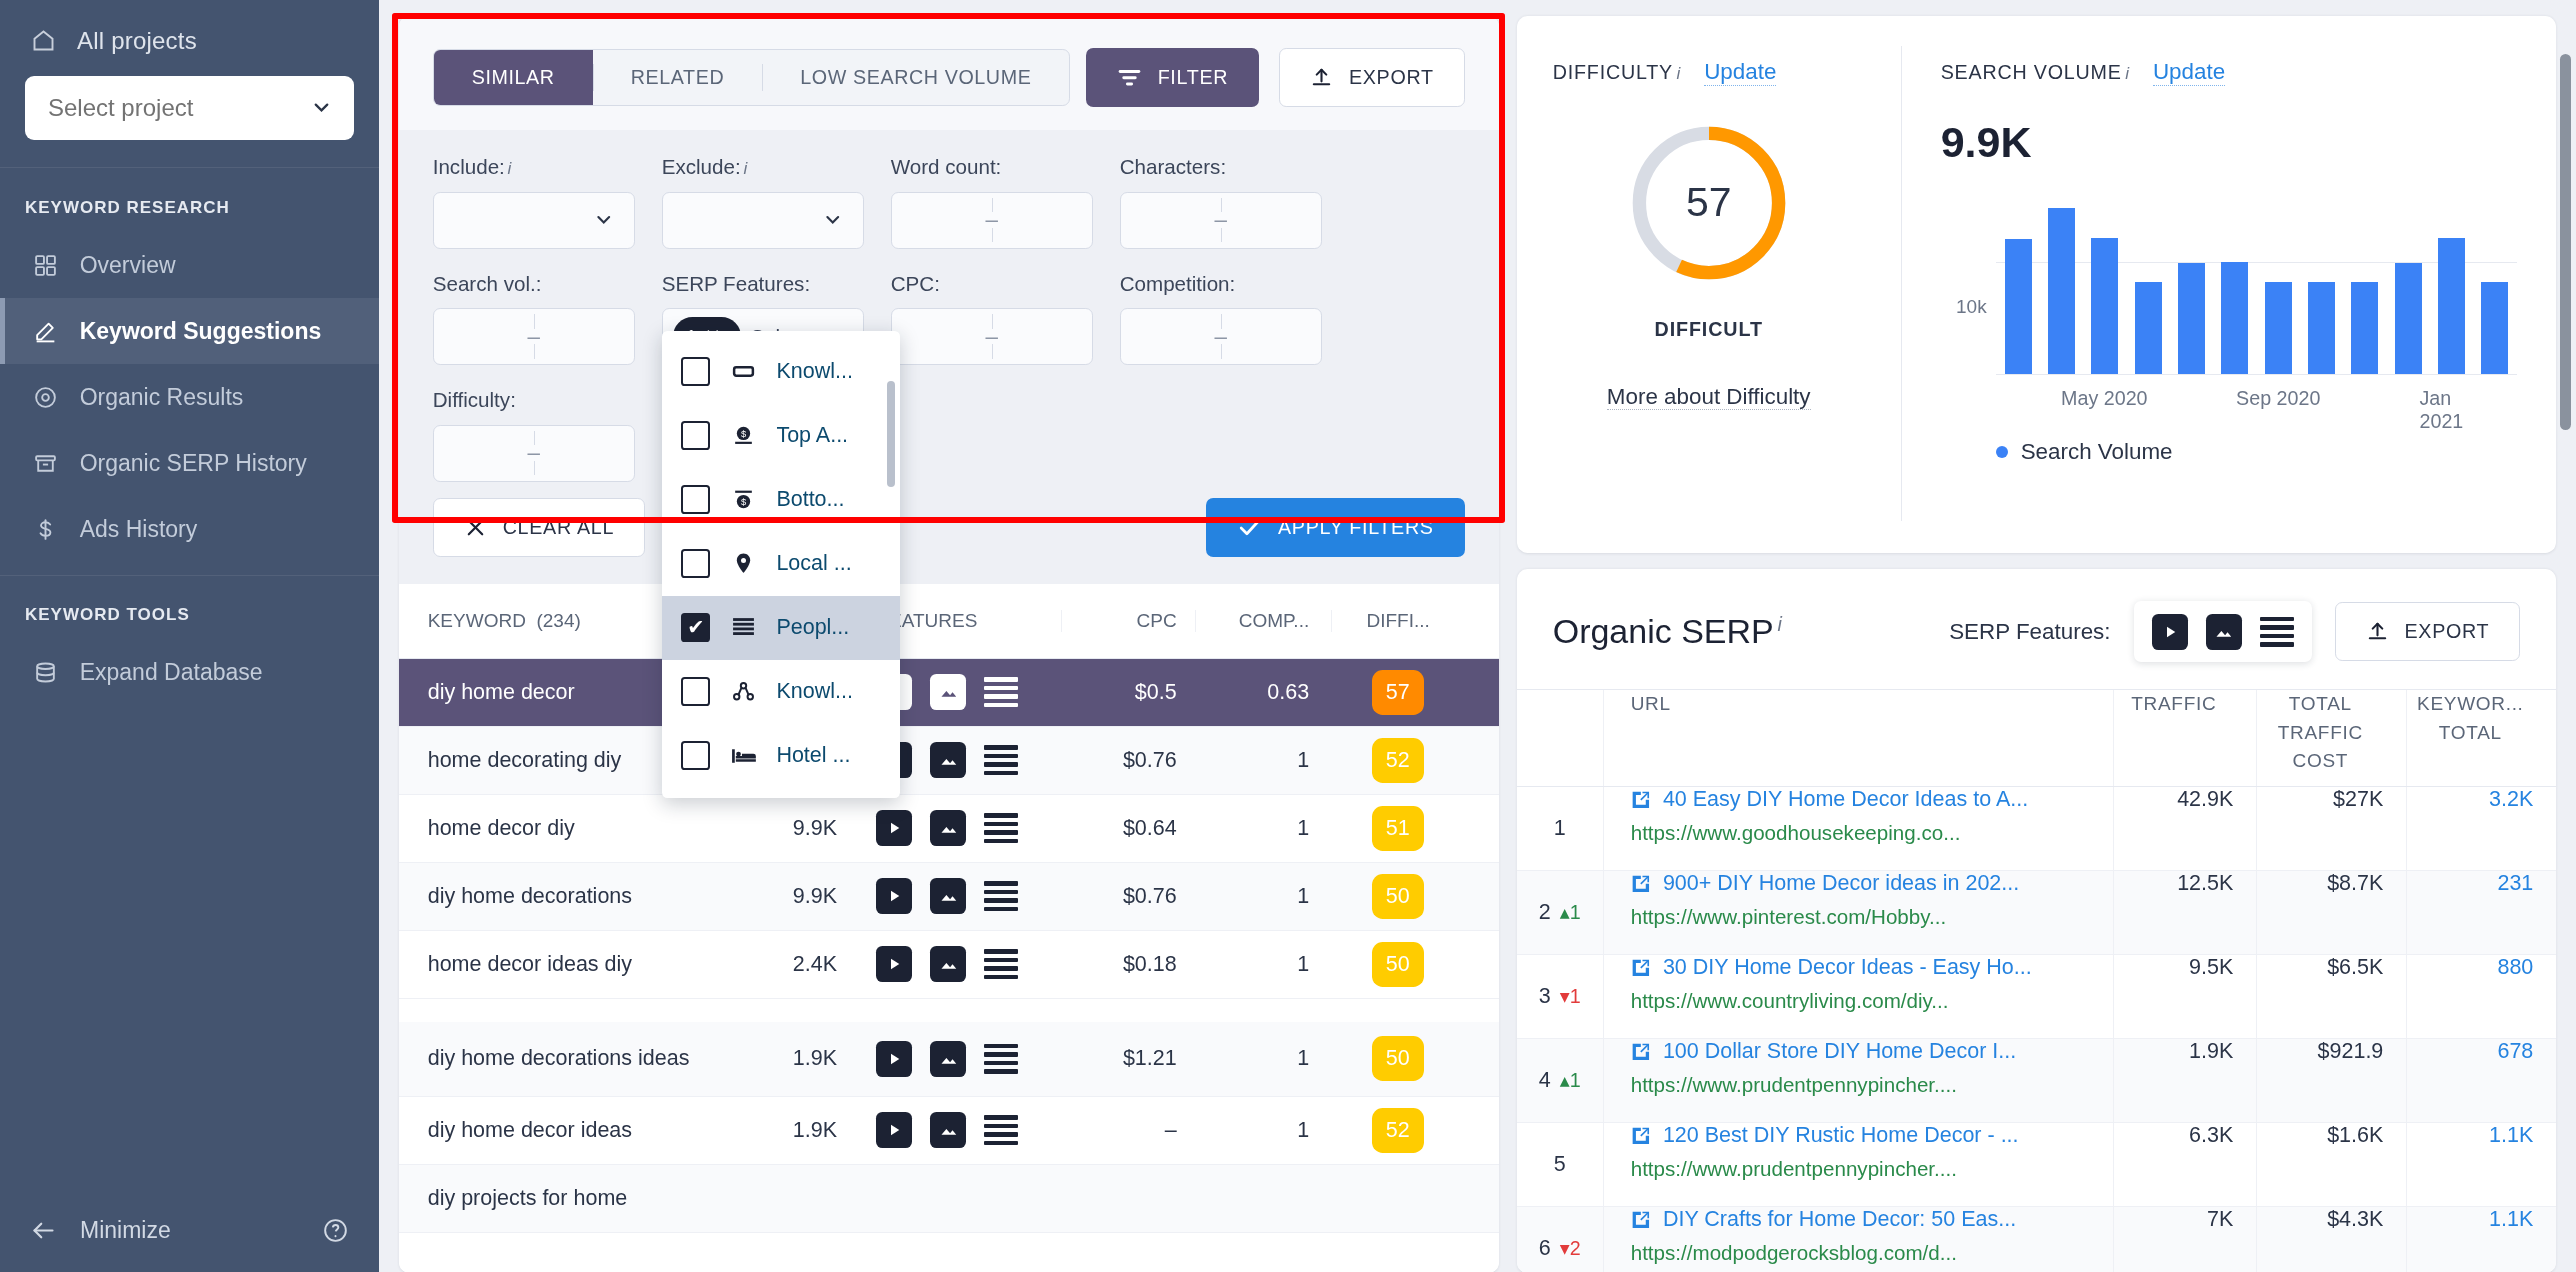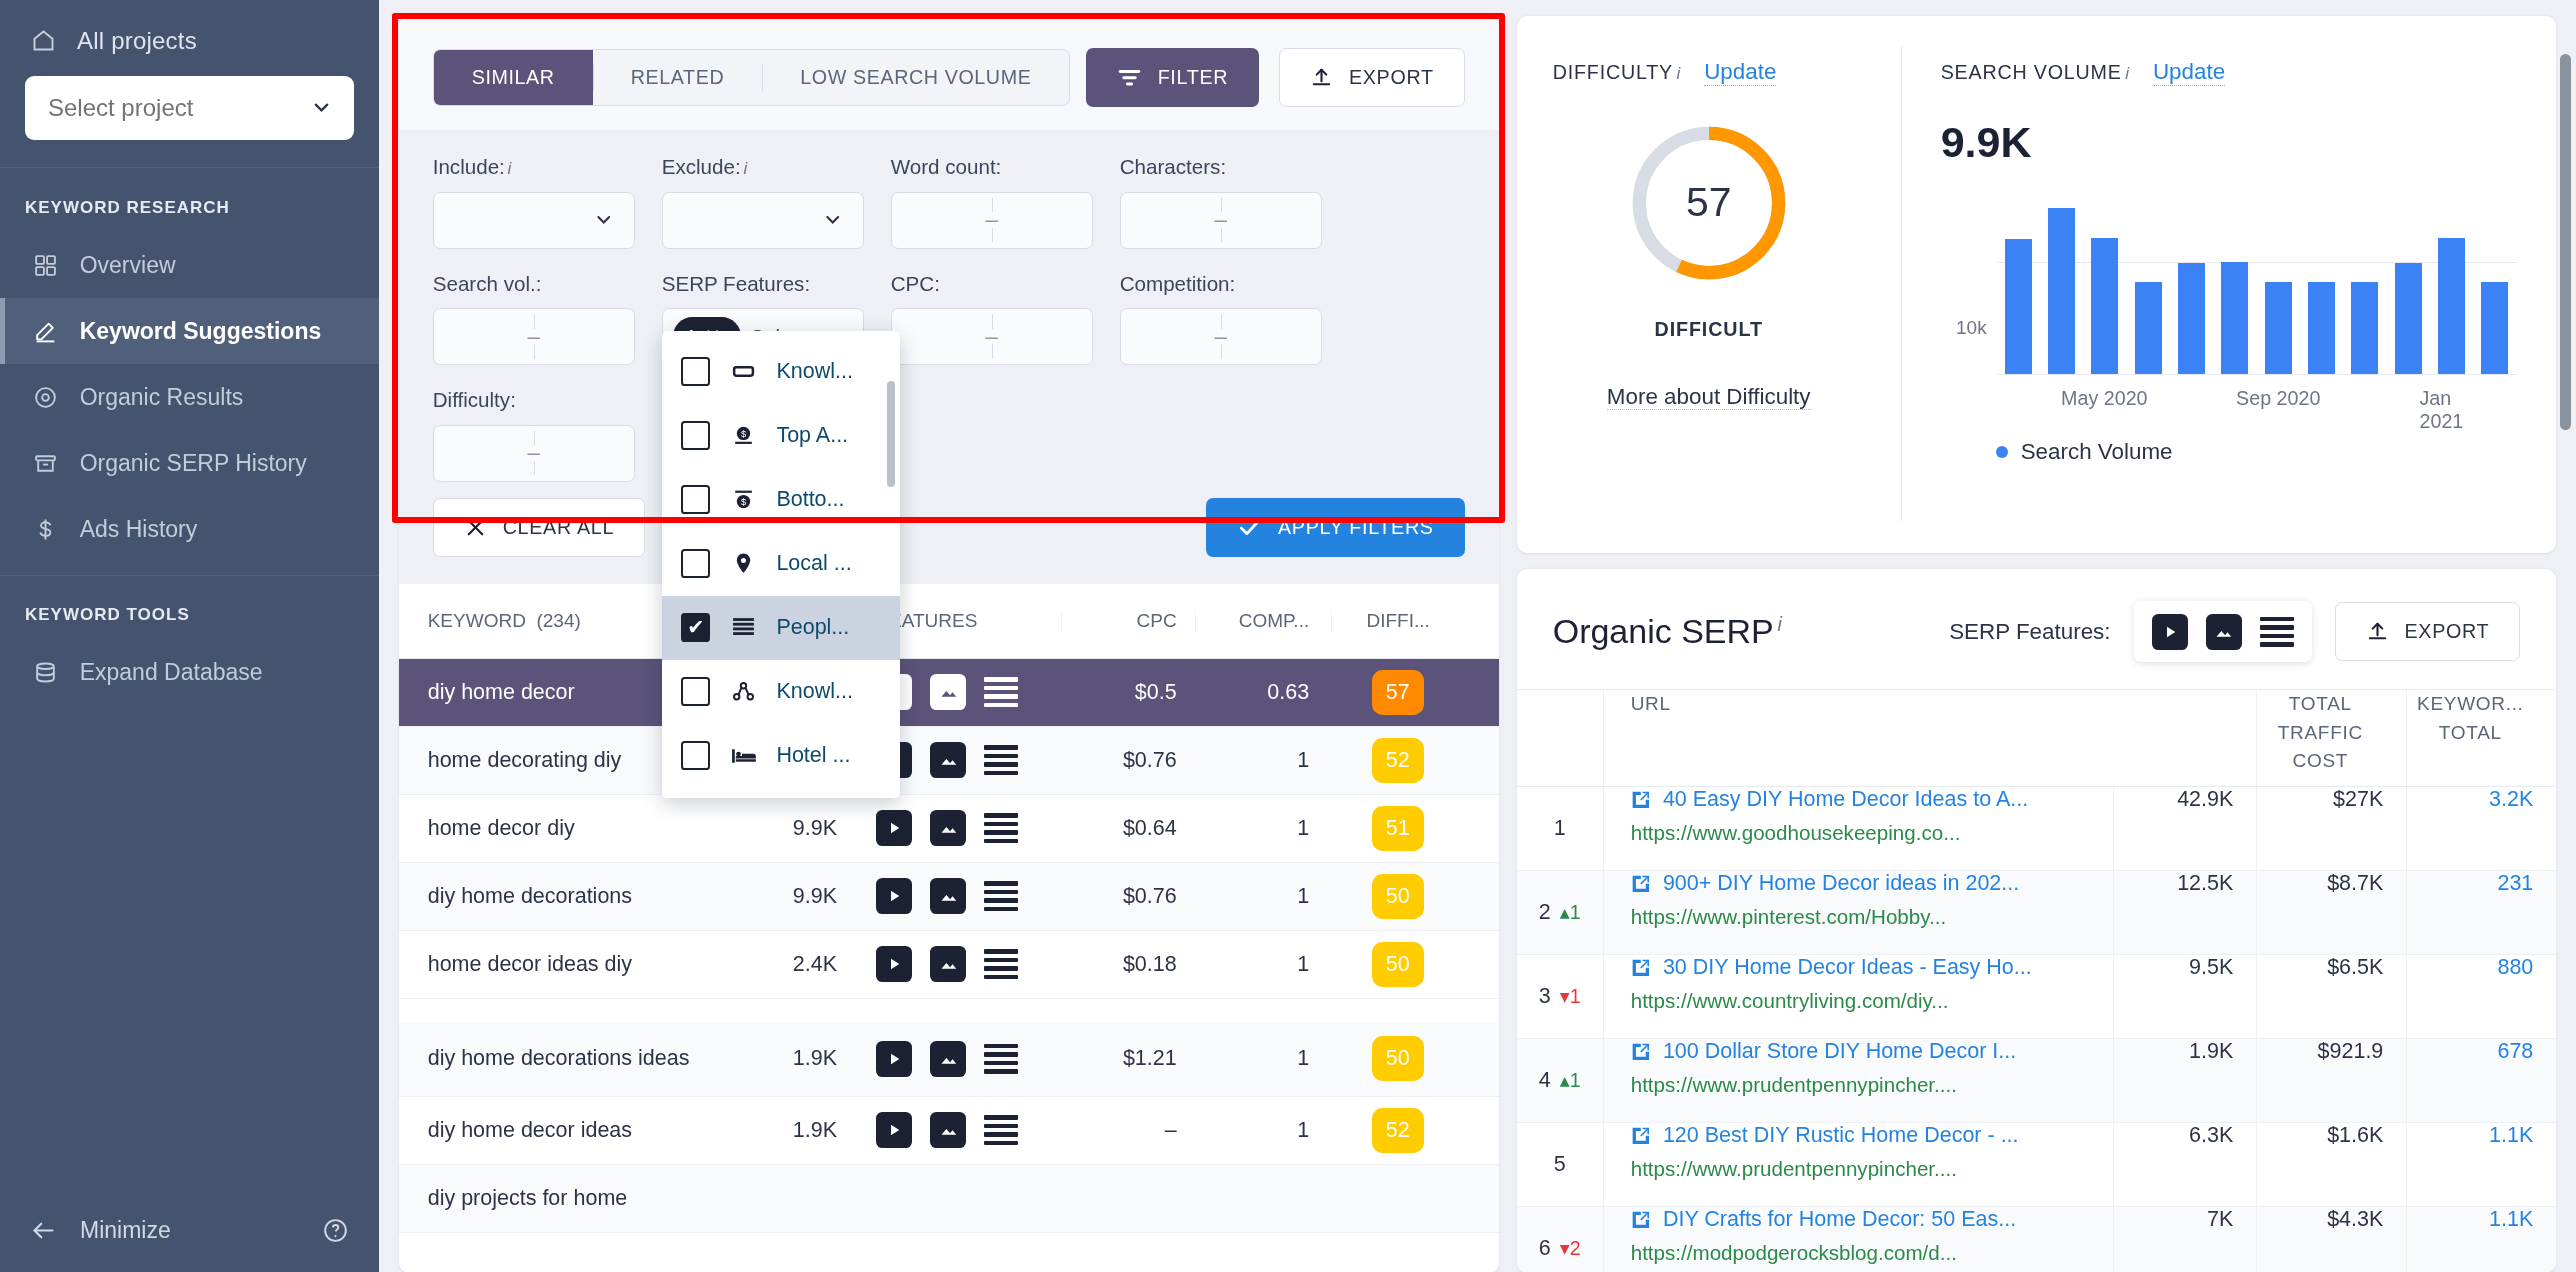--- a/index.html
+++ b/index.html
@@ -161,21 +161,21 @@
   .donut .val { position: absolute; inset: 0; display: flex; align-items: center; justify-content: center;
                 font-size: 41px; color: #2b3447; }
   .diff-cap { text-align: center; font-size: 19.7px; letter-spacing: 0.9px; color: #2b3447; font-weight: 700; margin-top: 32px; }
   .more-link { text-align: center; margin-top: 43px; }
   .more-link span { font-size: 22.4px; color: #2b3447; border-bottom: 1.8px dotted #aeb6c3; cursor: pointer; }
 
   .m-vol { flex: 1; padding: 12.5px 39px 0 39px; min-width: 0; }
   .vol-num { font-size: 43px; color: #1c2233; font-weight: 700; margin-top: 32px; }
   .chart { position: relative; height: 179px; margin-top: 29px; display: flex; }
   .chart-yax { width: 55px; flex: 0 0 55px; position: relative; }
-  .chart-yax .tick { position: absolute; right: 9px; font-size: 19px; color: #6c7688; transform: translateY(-50%); margin-top: 21px; }
+  .chart-yax .tick { position: absolute; right: 9px; font-size: 19px; color: #6c7688; transform: translateY(-50%); }
   .chart-plot { flex: 1; position: relative; border-bottom: 1.8px solid #e6e9f0; }
   .gridline { position: absolute; left: 0; right: 0; height: 0.9px; background: #e6e9f0; }
   .bars { position: absolute; inset: 0; display: flex; align-items: flex-end; justify-content: space-between; padding: 0 9px; }
   .bar { width: 27px; background: #3b82f6; }
   .chart-xax { display: flex; margin-left: 55px; margin-top: 12.5px; position: relative; height: 27px; }
   .chart-xax span { position: absolute; font-size: 19.7px; color: #6c7688; transform: translateX(-50%); }
   .legend { display: flex; align-items: center; gap: 12.5px; margin-left: 55px; margin-top: 25px; }
   .legend .dot { width: 12.5px; height: 12.5px; border-radius: 50%; background: #3b82f6; }
   .legend .lt { font-size: 22.4px; color: #2b3447; }
 
@@ -883,20 +883,23 @@
               <span>EXPORT</span>
             </span>
           </div>
         </div>
 
         <div class="serp-table-head">
           <div class="s-rank"></div>
           <div class="s-url cellsep">
               <div class="th">URL</div>
             </div>
+          <div class="s-traf cellsep">
+              <div class="th">TRAFFIC</div>
+            </div>
           <div class="s-cost cellsep">
               <div class="th">TOTAL TRAFFIC COST</div>
             </div>
           <div class="s-kws cellsep">
               <div class="th">KEYWOR... TOTAL</div>
             </div>
         </div>
 
         <div class="serp-row">
           <div class="s-rank">

